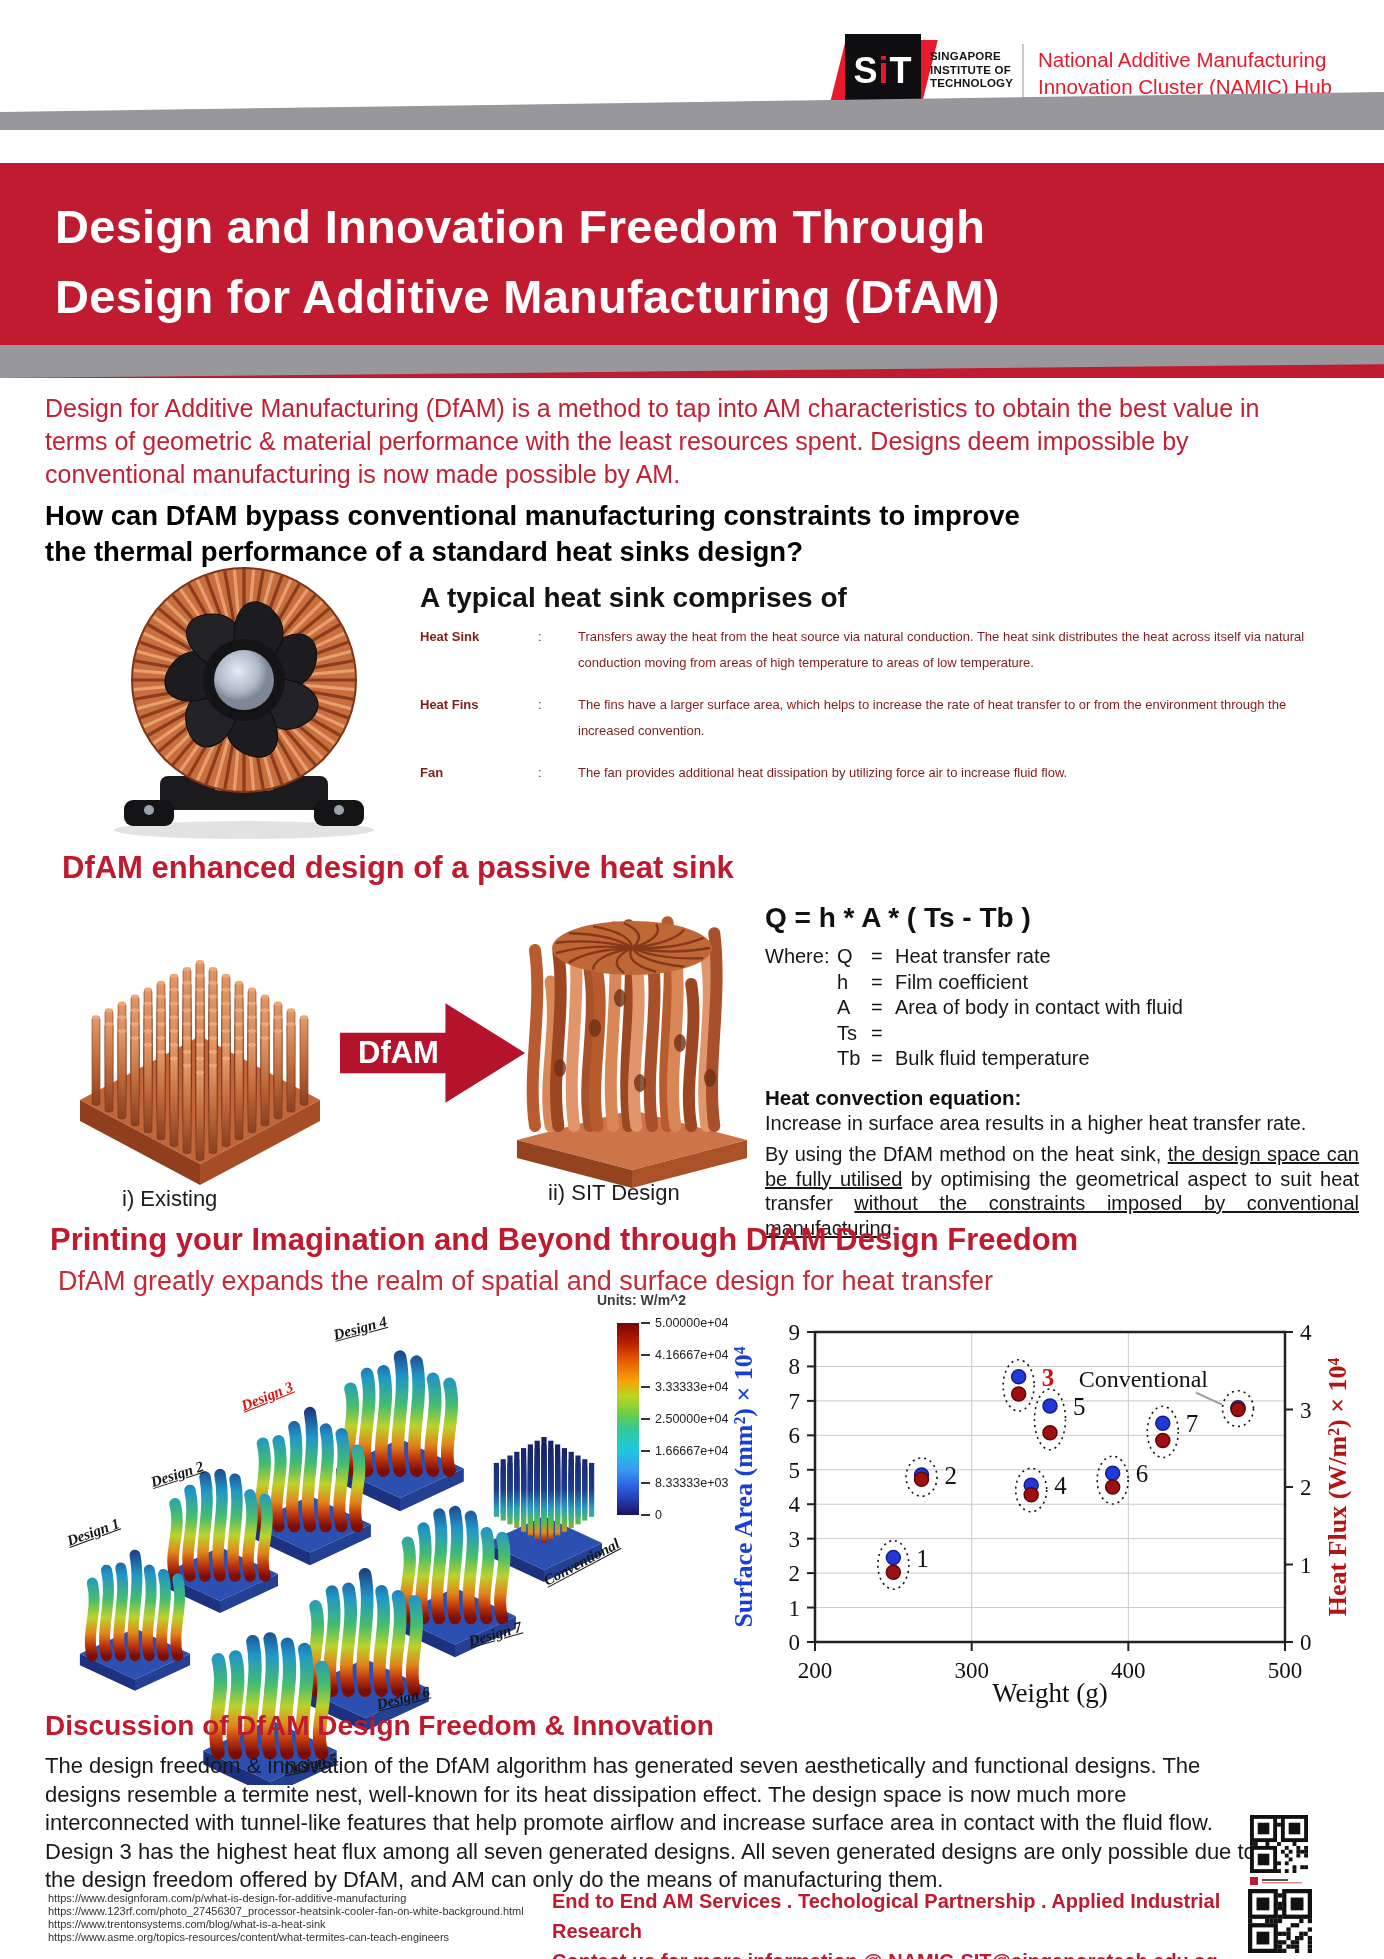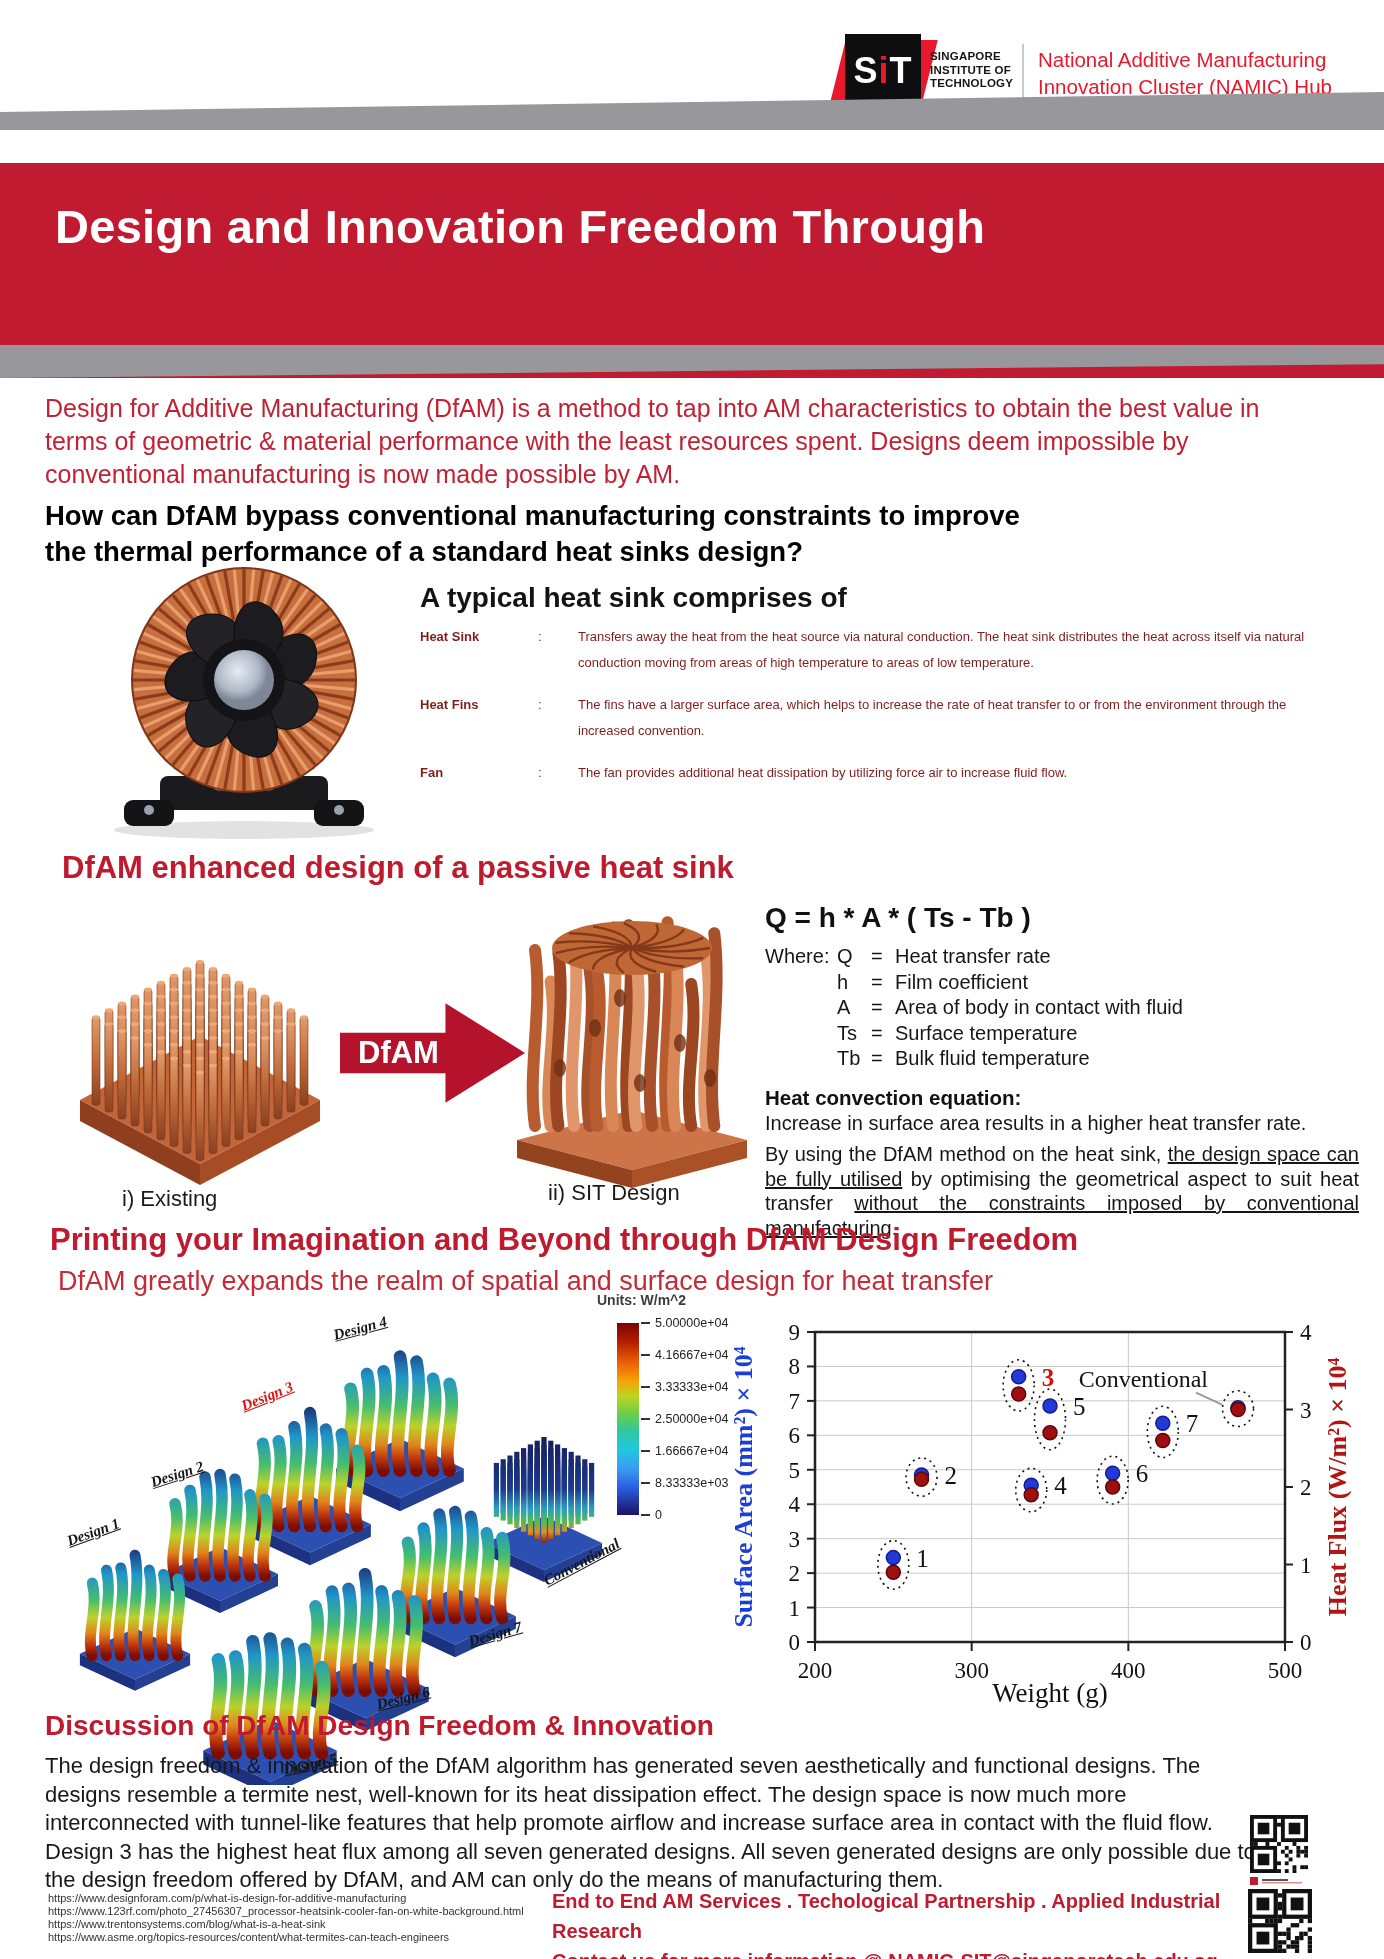--- a/index.html
+++ b/index.html
@@ -79,20 +79,21 @@
 </div>
 <div class="hdr-divider"></div>
 <div class="namic">
   <div>National Additive Manufacturing</div>
   <div>Innovation Cluster (NAMIC) Hub</div>
 </div>
 
 <div class="band-top"></div>
 <div class="banner">
   <div class="t t1">Design and Innovation Freedom Through</div>
+  <div class="t t2">Design for Additive Manufacturing (DfAM)</div>
 </div>
 <div class="band-bottom"></div>
 
 <div class="intro-para">Design for Additive Manufacturing (DfAM) is a method to tap into AM characteristics to obtain the best value in terms of geometric &amp; material performance with the least resources spent. Designs deem impossible by conventional manufacturing is now made possible by AM.</div>
 <div class="q-line" style="top:500px;">How can DfAM bypass conventional manufacturing constraints to improve</div>
 <div class="q-line" style="top:536px;">the thermal performance of a standard heat sinks design?</div>
 
 <svg id="cooler-svg" class="abs" style="left:68px;top:558px;" width="352" height="287" viewBox="0 0 352 287">
     <defs>
       <radialGradient id="hubGrad" cx="40%" cy="35%">
@@ -454,21 +455,20 @@
     <div class="where-row">
       <span></span>
       <span>A</span>
       <span>=</span>
       <span>Area of body in contact with fluid</span>
     </div>
     <div class="where-row">
       <span></span>
       <span>Ts</span>
       <span>=</span>
-      <span>Surface temperature</span>
     </div>
     <div class="where-row">
       <span></span>
       <span>Tb</span>
       <span>=</span>
       <span>Bulk fluid temperature</span>
     </div>
   </div>
 <div class="conv-heading">Heat convection equation:</div>
 <div class="conv-text">Increase in surface area results in a higher heat transfer rate.</div>

